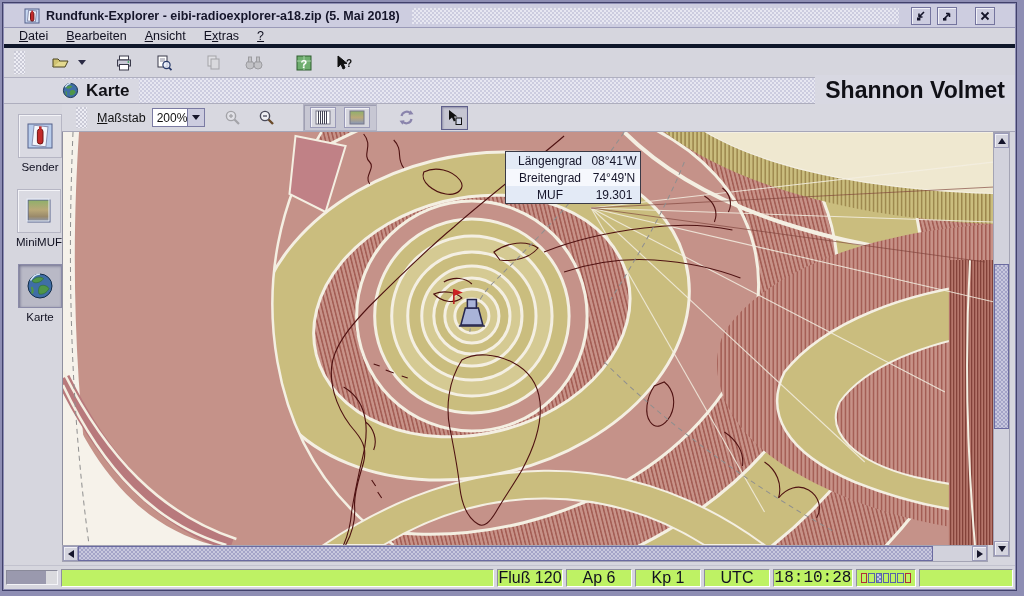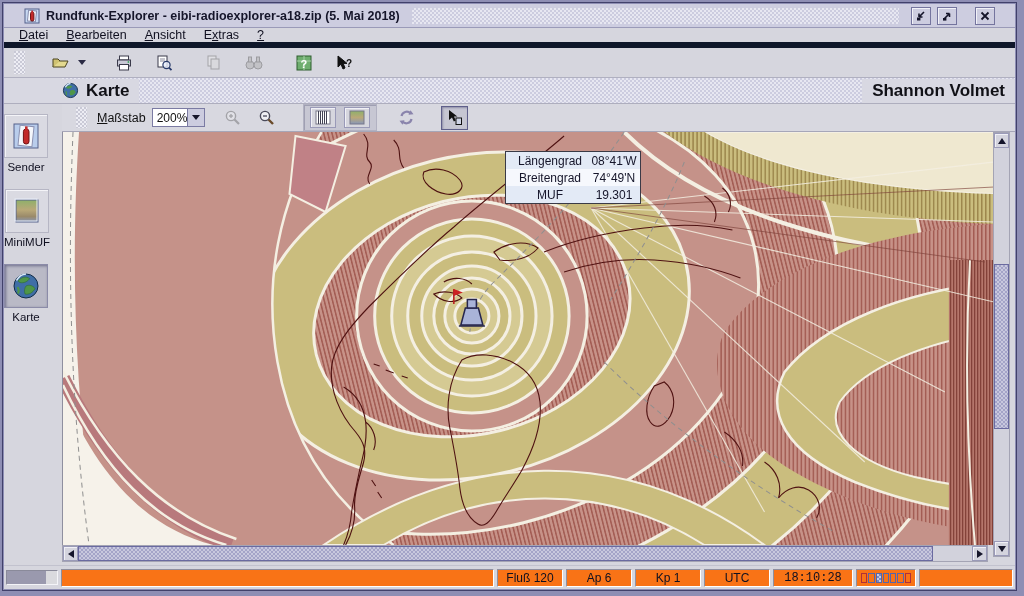--- a/index.html
+++ b/index.html
@@ -33,41 +33,41 @@
   .title-text { font-weight:700; font-size:12.5px; color:#15152a; white-space:nowrap; }
   .title-fill { flex:1 1 auto; height:16px; margin:0 6px; }
   .win-btn { width:20px; height:18px; background:#cdcde0; border:1px solid #74749e;
     box-shadow:inset 1px 1px 0 #f2f2f8; display:flex; align-items:center; justify-content:center; }
   .win-btn svg { display:block; }
   .btn-gap { width:6px; }
 
   
   .menubar { position:absolute; left:4px; top:28px; right:9px; height:20px;
     background:#d6d6de; display:flex; align-items:center; padding-left:6px;
-    border-bottom:6px solid #0f172a; }
+    border-bottom:4px solid #0f172a; }
   .menu-item { padding:2px 9px; font-size:12.5px; color:#101020; }
   .mn-key { text-decoration:underline; }
 
   
   .toolbar { position:absolute; left:4px; top:48px; right:9px; height:30px;
     background:#d6d6de; display:flex; align-items:center; gap:4px; padding-left:8px;
     border-bottom:1px solid #b0b0c0; }
   .tb-btn { width:24px; height:24px; display:flex; align-items:center; justify-content:center; }
   .tb-btn.disabled { opacity:.45; filter:grayscale(1); }
   .caret-down { width:0; height:0; border-left:4px solid transparent; border-right:4px solid transparent;
     border-top:5px solid #2a2a44; margin-left:1px; }
   .sp8{width:8px;} .sp14{width:14px;} .sp18{width:18px;}
 
   
   .view-header { position:absolute; left:4px; top:78px; right:9px; height:26px;
     display:flex; align-items:center; border-bottom:1px solid #aeaebe; }
   .vh-left { display:flex; align-items:center; gap:7px; background:#d8d8e2; padding:2px 10px 2px 0; }
   .vh-title { font-weight:700; font-size:17px; color:#101016; }
   .vh-fill { flex:1; }
-  .vh-station { font-weight:700; font-size:17px; color:#101016; background:#d8d8e2; padding:2px 10px; }
+  .vh-station { font-weight:700; font-size:23px; color:#101016; background:#d8d8e2; padding:2px 10px; }
   .vh-pad { width:58px; height:100%; background:#d8d8e2; }
 
   
   .map-toolbar { position:absolute; left:4px; top:104px; right:9px; height:28px;
     background:#d8d8e0; display:flex; align-items:center; padding-left:70px;
     border-bottom:1px solid #a6a6b8; }
   .scale-label { margin:0 6px 0 8px; font-size:12.5px; }
   .combo { display:flex; height:19px; border:1px solid #7b7ba3; background:#fff; }
   .combo-value { width:34px; padding:2px 10px 0 4px; font-size:12px; background:#fff; }
   .combo-btn { width:17px; background:#ccccdf; border-left:1px solid #7b7ba3;
@@ -79,21 +79,21 @@
   .toggle-panel { display:flex; gap:8px; background:#c7c7d3; border:1px solid #b2b2c2;
     box-shadow:inset 1px 1px 0 #9f9fb2; padding:2px 6px; margin-left:24px; }
   .toggle-btn { width:26px; height:21px; background:#d6d6de; border:1px solid #9a9ab8;
     box-shadow:inset 1px 1px 0 #f0f0f6; display:flex; align-items:center; justify-content:center; }
   .tool-btn { width:27px; height:24px; margin-left:22px; background:#c6c6d2;
     border:1px solid #5f5f8a; box-shadow:inset 1px 1px 2px #8f8fa8;
     display:flex; align-items:center; justify-content:center; }
 
   
   .sidebar { position:absolute; left:4px; top:104px; width:58px; bottom:31px;
-    background:#d6d6de; display:flex; flex-direction:column; align-items:flex-start; padding-top:10px; }
+    background:#d6d6de; display:flex; flex-direction:column; align-items:flex-end; padding-top:10px; }
   .side-group { display:flex; flex-direction:column; align-items:center; margin-bottom:16px; }
   .side-btn { width:44px; height:44px; background:#dadae2; border:1px solid #b6b6c4;
     box-shadow:inset 1px 1px 0 #f4f4f8; display:flex; align-items:center; justify-content:center; }
   .side-btn.pressed { background:#b9b9c6; box-shadow:inset 1px 1px 3px #70708c; border-color:#8b8ba8; }
   .side-label { font-size:11.5px; margin-top:3px; color:#101020; }
 
   
   .map-canvas { position:absolute; left:62px; top:132px; width:931px; height:413px;
     border-left:1px solid #8f8f9f; overflow:hidden; background:#c59289; }
   .map-canvas svg { display:block; }
@@ -127,22 +127,22 @@
   .track-fill { flex:1; }
 
   
   .statusbar { position:absolute; left:4px; right:9px; bottom:7px; height:24px;
     background:#d6d6de; display:flex; align-items:center; gap:3px; padding:2px 2px;
     border-top:1px solid #c2c2ce; }
   .mini-progress { width:52px; height:15px; border:1px solid; border-color:#8a8a9a #f4f4f8 #f4f4f8 #8a8a9a;
     background:#dadade; display:flex; }
   .mini-fill { width:78%; background:#9a99ae; }
   .cell { height:18px; border:1px solid; border-color:#8f8f9f #ffffff #ffffff #8f8f9f;
-    background:#f97316; display:flex; align-items:center; justify-content:center;
-    font-size:12px; color:#101020; }
+    background:#bef264; display:flex; align-items:center; justify-content:center;
+    font-size:16px; color:#101020; }
   .cell-spacer { flex:1 1 auto; }
   .cw66{width:66px;} .cw72{width:80px;font-family:Liberation Mono, monospace;} .cw60{width:60px;} .cw94{width:94px;}
   .squares { gap:1px; padding:0 4px; }
   .sq { width:7px; height:10px; border:1px solid #5864a8; }
   .sq.red { border-color:#b03038; }
   .sq.fill { background-image:
       linear-gradient(45deg,#7c88c0 25%,transparent 25%,transparent 75%,#7c88c0 75%),
       linear-gradient(45deg,#7c88c0 25%,transparent 25%,transparent 75%,#7c88c0 75%);
       background-size:4px 4px; background-position:0 0,2px 2px; background-color:#c8cce4; }
 </style>

